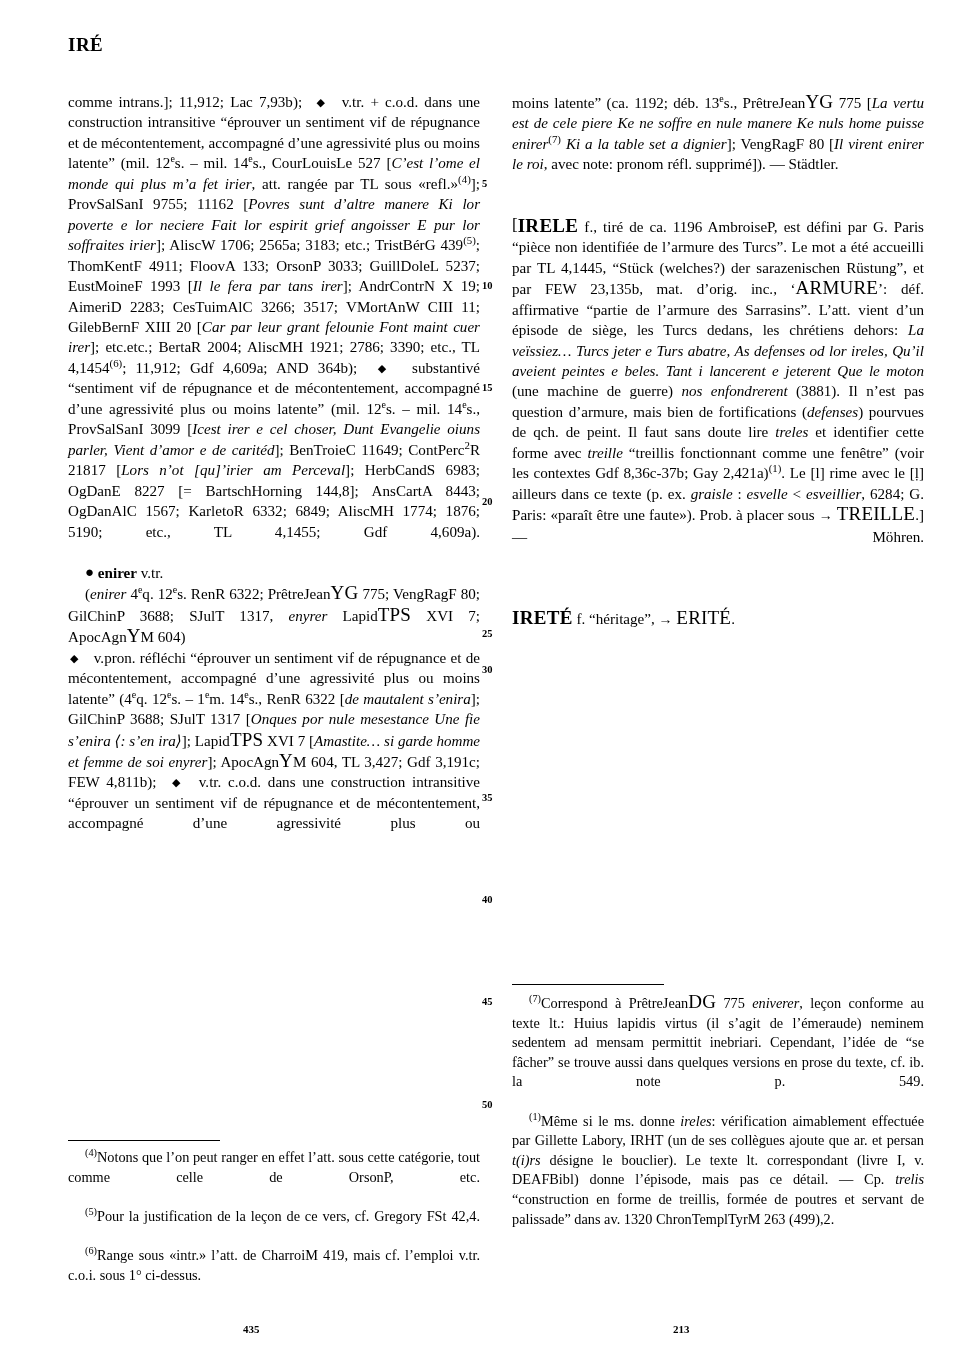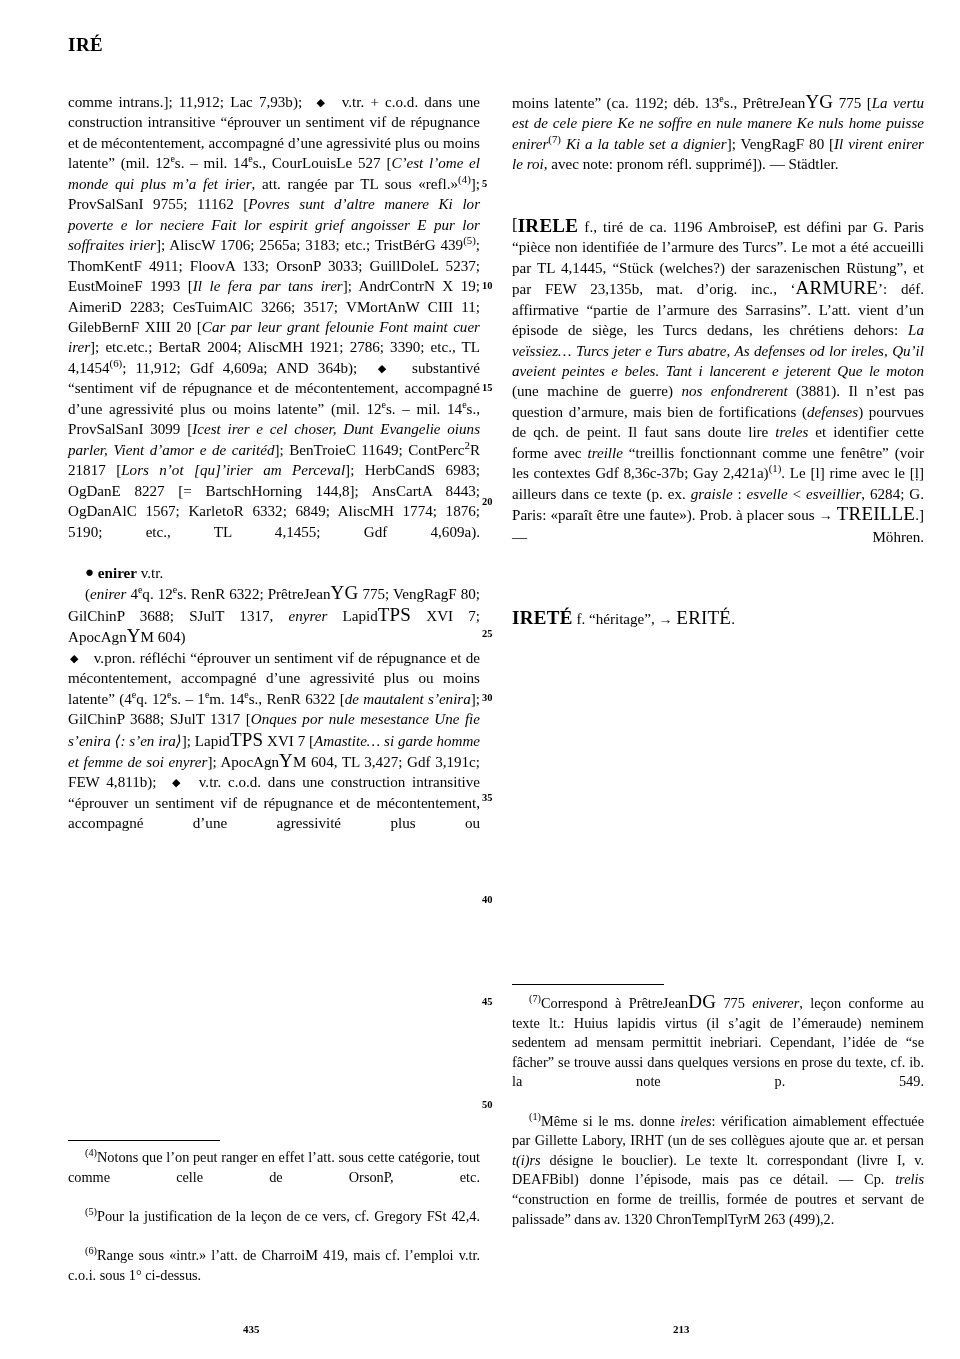--- a/index.html
+++ b/index.html
@@ -218,21 +218,21 @@
       <span class="supn">(1)</span><span>Même si le ms. donne <i>ireles</i>: vérification aimablement effectuée par Gillette Labory, IRHT (un de ses collègues ajoute que ar. et persan <i>t(i)rs</i> désigne le bouclier). Le texte lt. correspondant (livre I, v. DEAFBibl) donne l’épisode, mais pas ce détail. — Cp. <i>trelis</i> “construction en forme de treillis, formée de poutres et servant de palissade” dans av. 1320 ChronTemplTyrM 263 (499),2.</span>
     </p>
   </div>
 
   <div class="linenums">
     <span class="linenum" style="top:82px;">5</span>
     <span class="linenum" style="top:184px;">10</span>
     <span class="linenum" style="top:286px;">15</span>
     <span class="linenum" style="top:400px;">20</span>
     <span class="linenum" style="top:519px;margin-top:13px;">25</span>
-    <span class="linenum" style="top:596px;text-align:right;">30</span>
+    <span class="linenum" style="top:568px;text-align:right;">30</span>
     <span class="linenum" style="top:696px;">35</span>
     <span class="linenum" style="top:798px;">40</span>
     <span class="linenum" style="top:900px;">45</span>
     <span class="linenum" style="top:1003px;">50</span>
   </div>
 
   <div class="folio folio-left">435</div>
   <div class="folio folio-right">213</div>
 
 </div>

